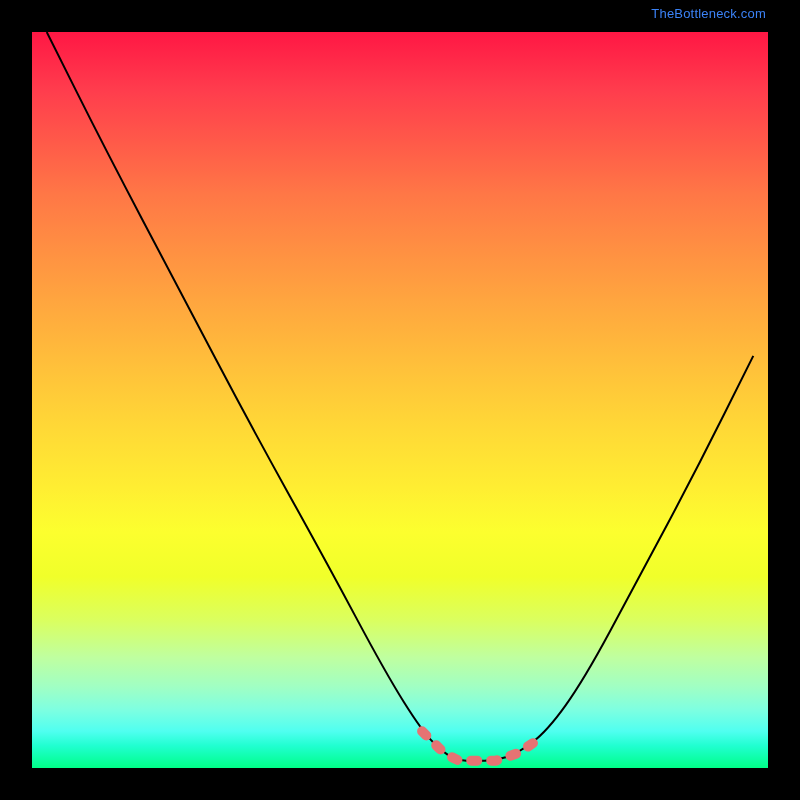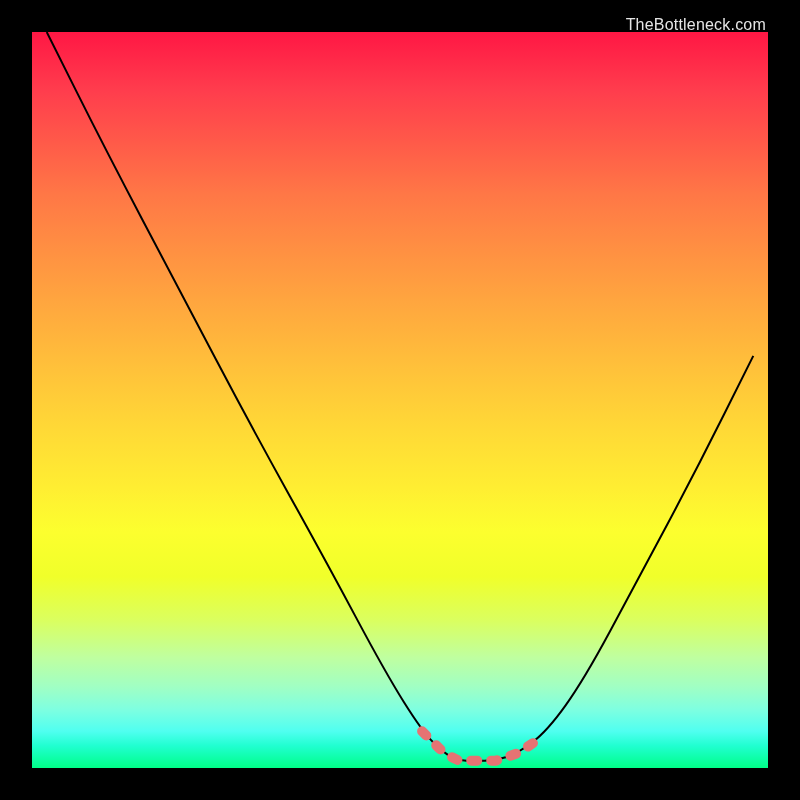--- a/index.html
+++ b/index.html
@@ -41,24 +41,24 @@
       #bfffa0 85%,
       #a0ffc4 89%,
       #7fffe0 92%,
       #50fff0 95%,
       #20ffd0 97%,
       #00ff88 100%
     );
   }
   .watermark {
     position: absolute;
-    top: 16px;
+    top: 6px;
     right: 34px;
-    color: #e5e5e5;
-    font-size: 16px;
+    color: #3b82f6;
+    font-size: 13px;
     font-weight: 500;
     letter-spacing: 0.2px;
   }
   svg.curve {
     position: absolute;
     top: 0;
     left: 0;
     width: 736px;
     height: 736px;
   }

